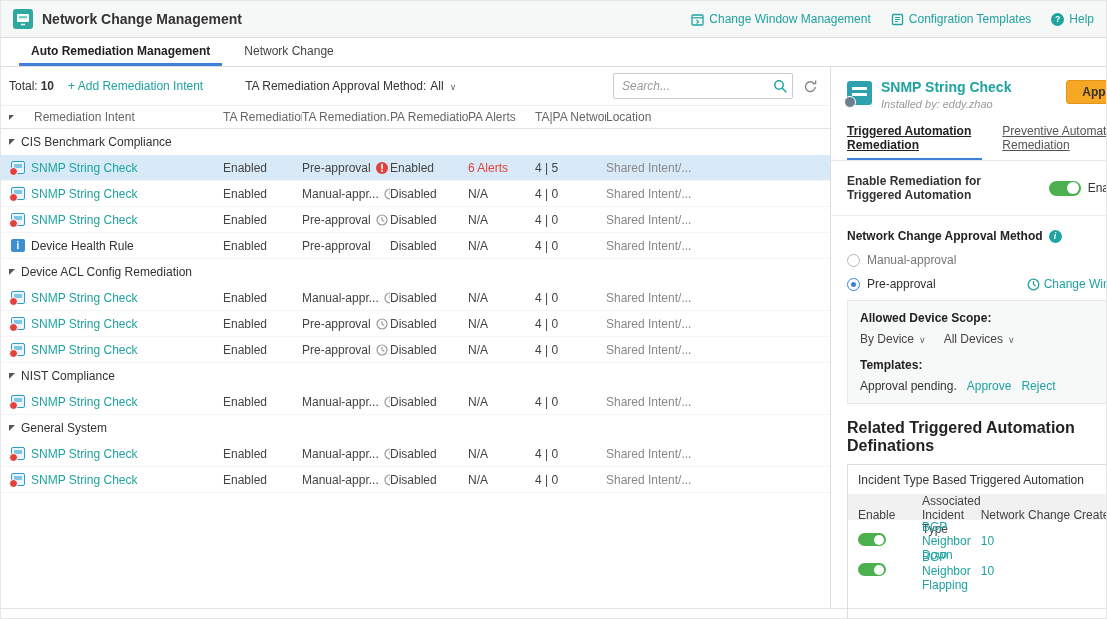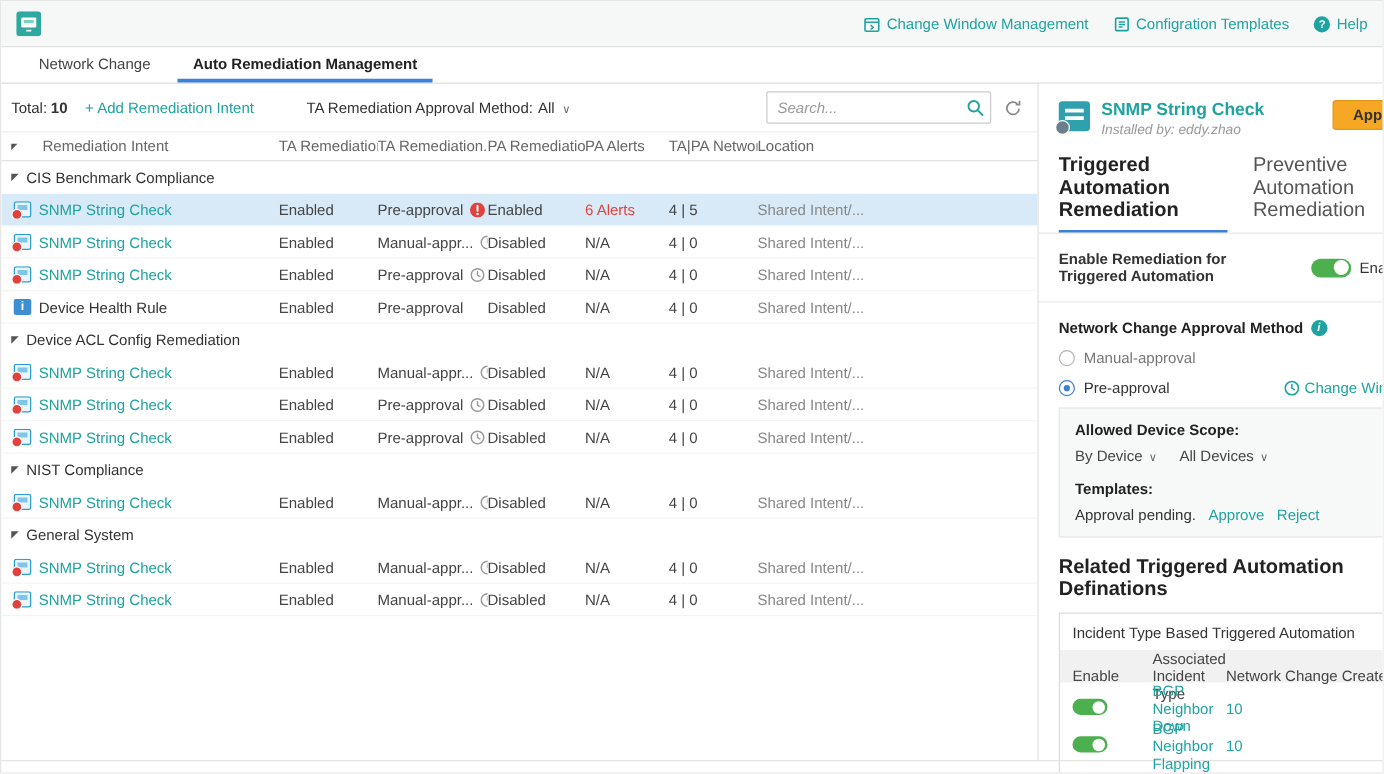--- a/index.html
+++ b/index.html
@@ -77,21 +77,21 @@
   .detail-header{ position:relative; padding:12px 16px 9px; display:flex; gap:9px; flex:none; }
   .detail-icon{ width:25px; height:24px; position:relative; border-radius:3px; background:#2fa0ad; flex:none; margin-top:2px; }
   .detail-icon::before{ content:""; position:absolute; left:5px; right:5px; top:6px; height:3px; background:#fff; box-shadow:0 6px 0 #fff; }
   .detail-icon::after{ content:""; position:absolute; left:-3px; bottom:-3px; width:10px; height:10px; border-radius:50%;
     background:#6b7f8e; border:1.5px solid #fff; }
   .detail-title{ font-size:14px; font-weight:700; color:var(--teal); }
   .installed-by{ font-size:11px; font-style:italic; color:#999; margin-top:3px; }
   .apply-btn{ position:absolute; right:16px; top:13px; background:var(--orange); border:1px solid #e2971c; border-radius:3px;
     padding:4px 15px; font-size:12px; font-weight:600; color:#333; cursor:pointer; font-family:"Liberation Sans",sans-serif; }
   .detail-tabs{ display:flex; gap:20px; padding:0 16px; border-bottom:1px solid #e8e8e8; flex:none; }
-  .dtab{ padding:5px 0 6px; font-size:16px; color:#555; cursor:pointer; border-bottom:2px solid transparent; }
+  .dtab{ padding:5px 0 6px; font-size:12px; color:#555; cursor:pointer; border-bottom:2px solid transparent;text-decoration:underline; }
   .dtab.active{ color:#222; font-weight:700; border-bottom-color:var(--blue); }
   .enable-row{ display:flex; justify-content:space-between; align-items:center; padding:13px 16px; border-bottom:1px solid #ececec; flex:none;gap:36px; }
   .enable-label{ font-size:12px; font-weight:700; color:#333; }
   .enable-right{ display:flex; align-items:center; gap:7px; font-size:12px; }
   .toggle{ width:32px; height:15px; border-radius:8px; background:var(--green); position:relative; display:inline-block; cursor:pointer; flex:none; }
   .toggle::after{ content:""; position:absolute; top:1.5px; right:2px; width:12px; height:12px; background:#fff; border-radius:50%; }
   .toggle.sm{ width:28px; height:13px; } .toggle.sm::after{ width:10px; height:10px; top:1.5px; right:2px; }
   .approval-section{ padding:13px 16px 0; flex:none; }
   .sec-title{ font-size:12px; font-weight:700; color:#222; display:flex; align-items:center; }
   .radio-row{ margin-top:10px; display:flex; align-items:center; gap:7px; font-size:12px; }
@@ -125,20 +125,21 @@
   <header class="topbar">
     <div class="topbar-left">
       <span style="display:inline-flex;">
         <svg width="20" height="20" viewBox="0 0 20 20">
             <rect width="20" height="20" rx="3" fill="#2fa8a0"></rect>
             <rect x="4" y="5" width="12" height="8" rx="1" fill="#fff"></rect>
             <rect x="6" y="7" width="8" height="2.5" fill="#79d2c8"></rect>
             <path d="M8 15.5h4" stroke="#fff" stroke-width="1.5"></path>
           </svg>
       </span>
+      <span class="app-title">Network Change Management</span>
     </div>
     <div class="topbar-right">
       <span class="hlink">
         <span style="display:inline-flex;">
           <svg width="13" height="13" viewBox="0 0 13 13">
               <rect x="1" y="2" width="11" height="10" rx="1" fill="none" stroke="#1fa3a0" stroke-width="1.3"></rect>
               <path d="M1 4.8h11" stroke="#1fa3a0" stroke-width="1.2"></path>
               <path d="M5.5 7l2 1.8-2 1.8" fill="none" stroke="#1fa3a0" stroke-width="1.2"></path>
             </svg>
         </span>
@@ -154,22 +155,22 @@
         <span>Configration Templates</span>
       </span>
       <span class="hlink">
         <span class="help-ic"></span>
         <span>Help</span>
       </span>
     </div>
   </header>
 
   <nav class="main-tabs">
+    <span class="mtab active">Auto Remediation Management</span>
     <span class="mtab">Network Change</span>
-    <span class="mtab active">Auto Remediation Management</span>
   </nav>
 
   <div class="content">
 
     <section class="left-panel">
       <div class="toolbar">
         <span class="t-total"><span>Total:</span><b>10</b></span>
         <span class="tlink add">+ Add Remediation Intent</span>
         <span class="filter-dd">
           <span>TA Remediation Approval Method:</span>

